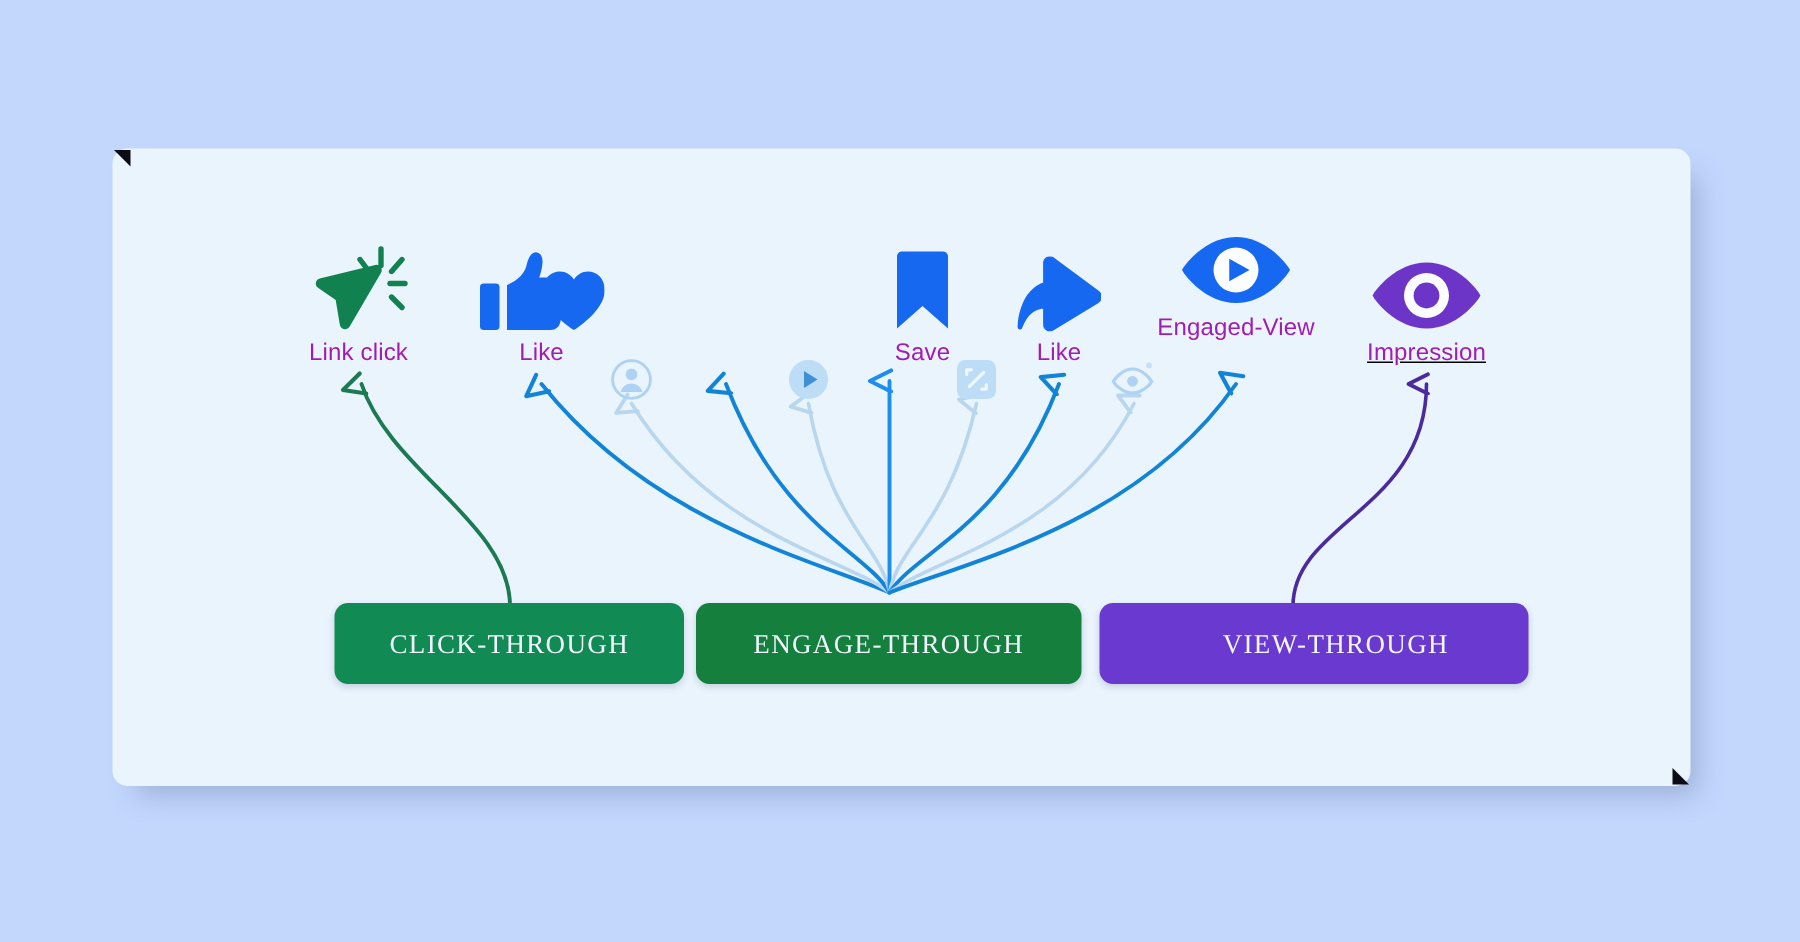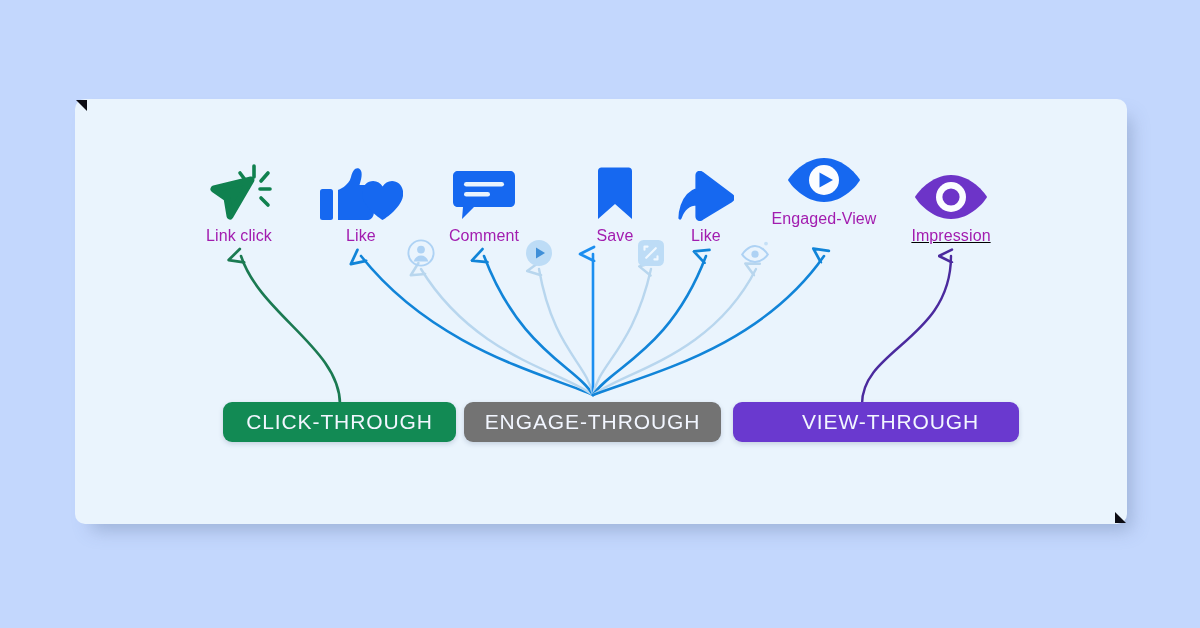--- a/index.html
+++ b/index.html
@@ -40,25 +40,26 @@
   .metric .glyph{height:62px;display:flex;align-items:flex-end;justify-content:center;}
   .metric .cap{
     margin-top:6px;font-size:16px;color:#a21caf;letter-spacing:.1px;
     line-height:1.1;white-space:nowrap;
   }
 
   .ghost{position:absolute;transform:translateX(-50%);opacity:1;}
 
   
   .chip{
-    position:absolute;height:40px;border-radius:9px;
+    position:absolute;height:54px;border-radius:9px;
     display:flex;align-items:center;justify-content:center;
-    color:#f2f6ff;font-size:21px;letter-spacing:.9px;
+    color:#f2f6ff;font-size:18px;letter-spacing:.9px;
     box-shadow:0 2px 5px rgba(30,50,90,.18);
     user-select:none;
+    font-family:Liberation Serif, serif;
   }
 </style>
 </head>
 <body>
 
 <div id="stage">
 
   <div class="card">
     <div class="corner-nick tl"></div>
     <div class="corner-nick br"></div>
@@ -127,30 +128,20 @@
           <rect x="1" y="22" width="13" height="31" rx="2.5" fill="#1668f0"></rect>
           <path d="M19,53 L19,23 C19,23 30,19 32,10 C33.6,2.5 37,0 40,1.6 C43.6,3.4 43.4,9.6 40.5,18
                    L55,18 C58.6,18 60.6,21 59.6,24.4 L54.6,47.5 C53.9,51 51.4,53 48,53 Z" fill="#1668f0"></path>
           <path d="M69,53 C69,53 48,40.5 48,26.5 C48,18.4 53.6,14 59.4,14 C63.6,14 66.9,16.2 69,19.4
                    C71.1,16.2 74.4,14 78.6,14 C84.4,14 90,18.4 90,26.5 C90,40.5 69,53 69,53 Z" fill="#1668f0" transform="translate(-4,0) scale(0.98,1)"></path>
         </svg>
       </div>
       <div class="cap">Like</div>
     </div>
 
-    <div class="metric" style="left:409px;top:60px;">
-      <div class="glyph">
-        <svg width="64" height="52" viewBox="0 0 64 52">
-          <path d="M6,2 H58 C61,2 63,4 63,7 V33 C63,36 61,38 58,38 H22 L10,50 L11,38 H6 C3,38 1,36 1,33 V7 C1,4 3,2 6,2 Z" fill="#1668f0"></path>
-          <rect x="12" y="13" width="40" height="4.6" rx="2.3" fill="#eaf4fd"></rect>
-          <rect x="12" y="23" width="26" height="4.6" rx="2.3" fill="#eaf4fd"></rect>
-        </svg>
-      </div>
-      <div class="cap">Comment</div>
-    </div>
 
     <div class="metric" style="left:540px;top:60px;">
       <div class="glyph">
         <svg width="40" height="54" viewBox="0 0 40 54">
           <path d="M3,4 C3,2 4.4,0.6 6.4,0.6 H33.6 C35.6,0.6 37,2 37,4 V52 L20,37 L3,52 Z" fill="#1668f0"></path>
         </svg>
       </div>
       <div class="cap">Save</div>
     </div>
 
@@ -218,21 +209,21 @@
         <path d="M14,7 C21,7 26,14 26.8,15.4 C26,16.8 21,23 14,23 C7,23 2,16.8 1.2,15.4 C2,14 7,7 14,7 Z" fill="none" stroke="#aed2f4" stroke-width="2.1"></path>
         <circle cx="14" cy="15.2" r="3.6" fill="#aed2f4"></circle>
         <circle cx="25" cy="4.6" r="1.9" fill="#c5e0f7"></circle>
       </svg>
     </div>
 
     <div class="chip" style="left:148px;top:303px;width:233px;background:#128a54;">
       <span>CLICK-THROUGH</span>
     </div>
 
-    <div class="chip" style="left:389px;top:303px;width:257px;background:#737373;">
+    <div class="chip" style="left:389px;top:303px;width:257px;background:#15803d;">
       <span>ENGAGE-THROUGH</span>
     </div>
 
     <div class="chip" style="left:658px;top:303px;width:257px;background:#6a39cf;padding-left:29px;">
       <span>VIEW-THROUGH</span>
     </div>
 
   </div>
 </div>
 

